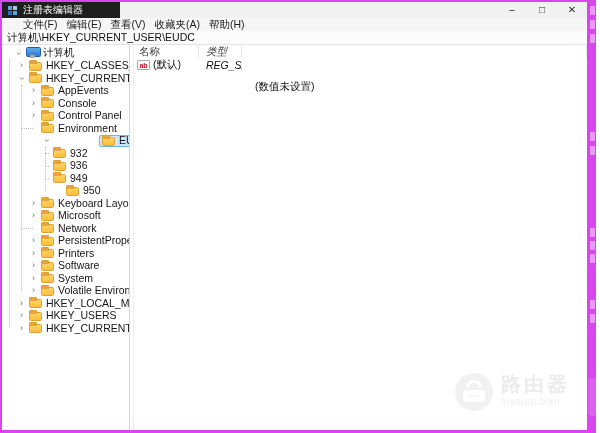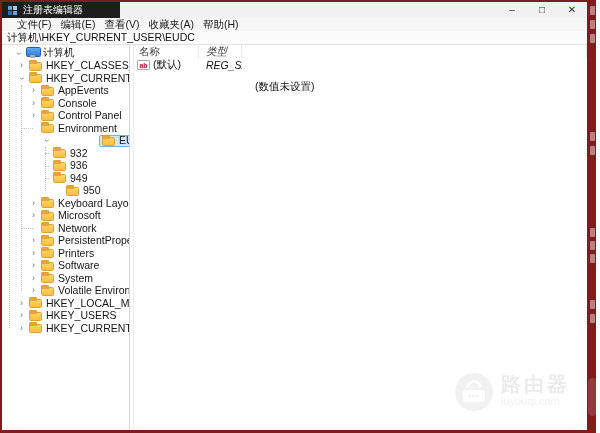--- a/index.html
+++ b/index.html
@@ -1,29 +1,29 @@
 <!DOCTYPE html>
 <html><head>
 <meta charset="utf-8">
 <style>
   * { margin:0; padding:0; box-sizing:border-box; }
   body { font-family:"Liberation Sans",sans-serif; }
-  .stage{position:relative;width:596px;height:433px;background:#7f1d1d;overflow:hidden;}
+  .stage{position:relative;width:596px;height:433px;background:#d946ef;overflow:hidden;}
   .window{position:absolute;left:2px;top:2px;width:585px;height:428px;background:#ffffff;}
 
   
   .titlebar{position:absolute;left:0;top:0;right:0;height:16px;background:#f1f1f1;}
   .title-dark{position:absolute;left:0;top:0;width:118px;height:16px;background:#1e1e1e;display:flex;align-items:center;gap:6px;padding-left:6px;}
   .reg-icon{width:4px;height:4px;background:#5ea2e8;box-shadow:5px 0 #9cc9f5,0 5px #2c6fb8,5px 5px #5ea2e8;margin-right:5px;margin-bottom:5px;}
   .title-text{color:#ffffff;font-size:10px;white-space:nowrap;}
   .win-controls{position:absolute;right:0;top:0;height:16px;display:flex;}
   .win-btn{width:30px;text-align:center;font-size:10px;line-height:16px;color:#2e2e2e;}
 
   
-  .menubar{position:absolute;top:16px;left:0;right:0;height:13px;background:#f6f6f6;display:flex;align-items:center;gap:9px;padding-left:15px;font-size:10.5px;color:#1c1c1c;white-space:nowrap;}
+  .menubar{position:absolute;top:16px;left:0;right:0;height:13px;background:#f6f6f6;display:flex;align-items:center;gap:9px;padding-left:21px;font-size:10.5px;color:#1c1c1c;white-space:nowrap;}
   .addressbar{position:absolute;top:29px;left:0;right:0;height:14px;background:#fbfbfb;border-bottom:1px solid #e3e3e3;display:flex;align-items:center;padding-left:5px;font-size:10.5px;color:#101010;white-space:nowrap;}
 
   
   .treepanel{position:absolute;top:43px;left:0;width:128px;bottom:0;background:#fff;border-right:1px solid #d7d7d7;overflow:hidden;padding-top:2px;}
   .splitter{position:absolute;top:43px;left:131px;width:1px;bottom:0;background:#ededed;}
   .listpanel{position:absolute;top:43px;left:133px;right:0;bottom:0;background:#fff;overflow:hidden;}
 
   
   .trow{display:flex;align-items:center;height:12.5px;font-size:10.5px;color:#151515;white-space:nowrap;position:relative;}
   .expander{width:9px;min-width:9px;font-size:9px;line-height:9px;color:#6a6a6a;text-align:center;display:inline-block;}

